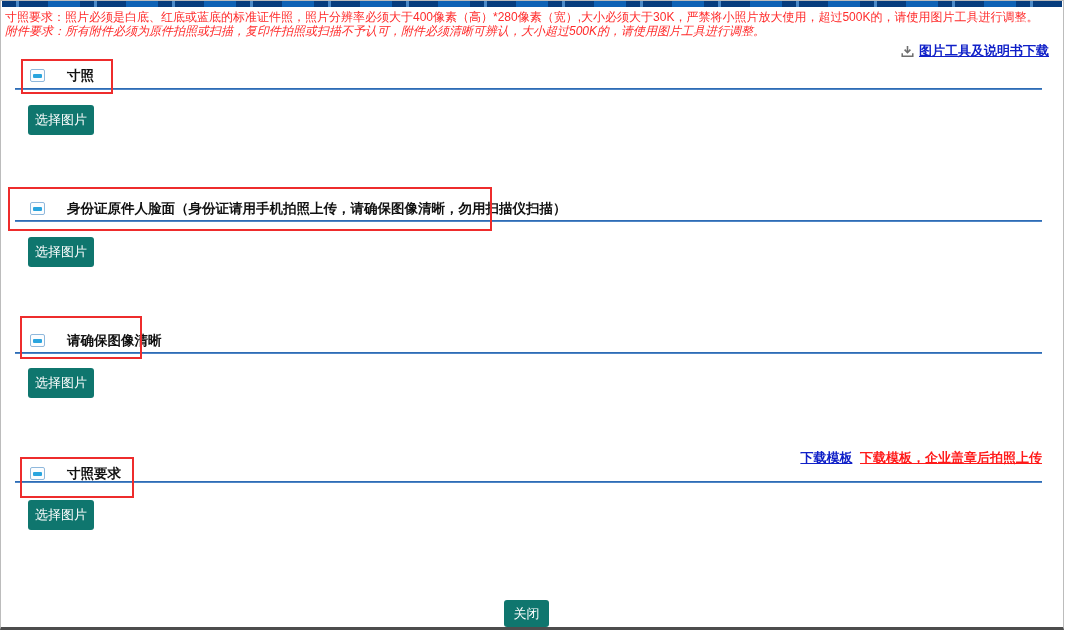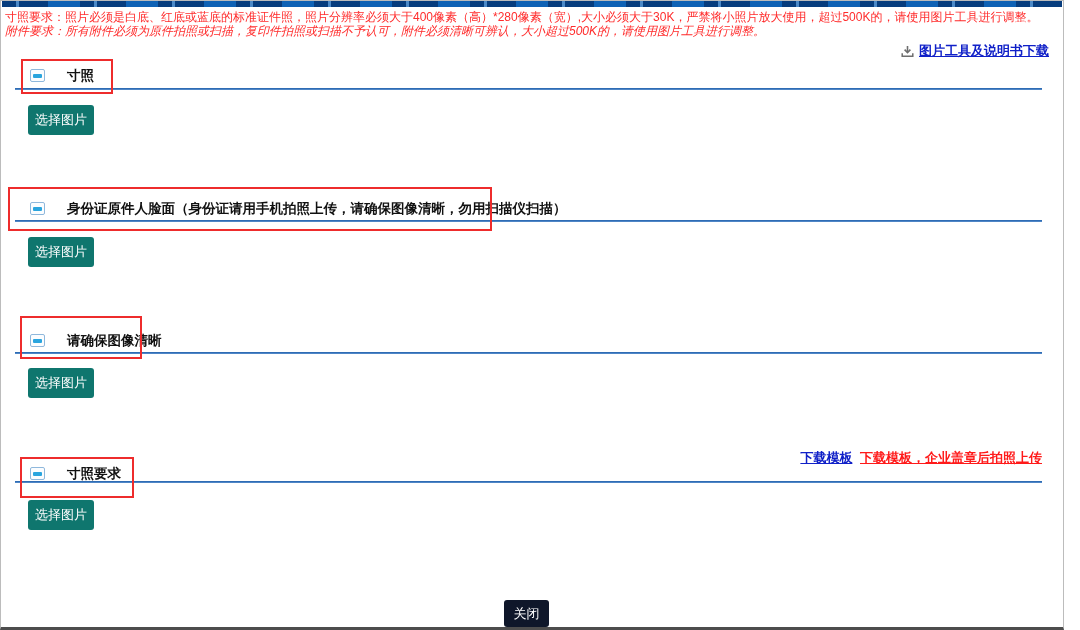--- a/index.html
+++ b/index.html
@@ -86,21 +86,21 @@
 
   .sec4-links {
     position:absolute; top:448px; right:21px;
     font-size:13px; font-weight:bold; white-space:nowrap;
   }
   .tpl-link { color:#1020c8; text-decoration:underline; cursor:pointer; }
   .tpl-note { color:#ff1a1a; text-decoration:underline; cursor:pointer; margin-left:4px; }
 
   .close-btn {
     position:absolute; left:503px; top:599px; width:45px; height:27px;
-    background:#0f172a; color:#fff; border:none; border-radius:3px;
+    background:#0f766e; color:#fff; border:none; border-radius:3px;
     font-size:13px; font-family:inherit; cursor:pointer;
     display:flex; align-items:center; justify-content:center;
   }
 </style>
 </head>
 <body>
 
 <div class="page">
 
   <div class="topbar"></div>

